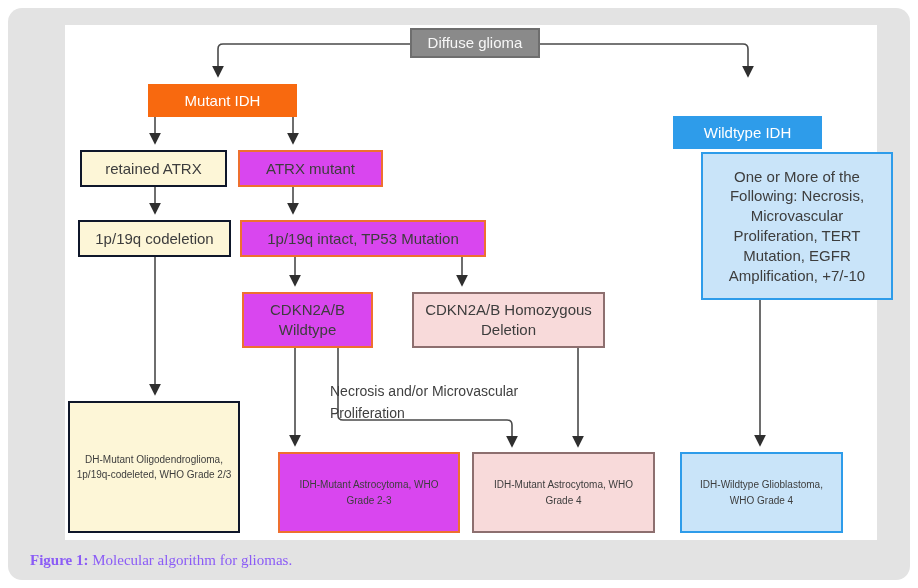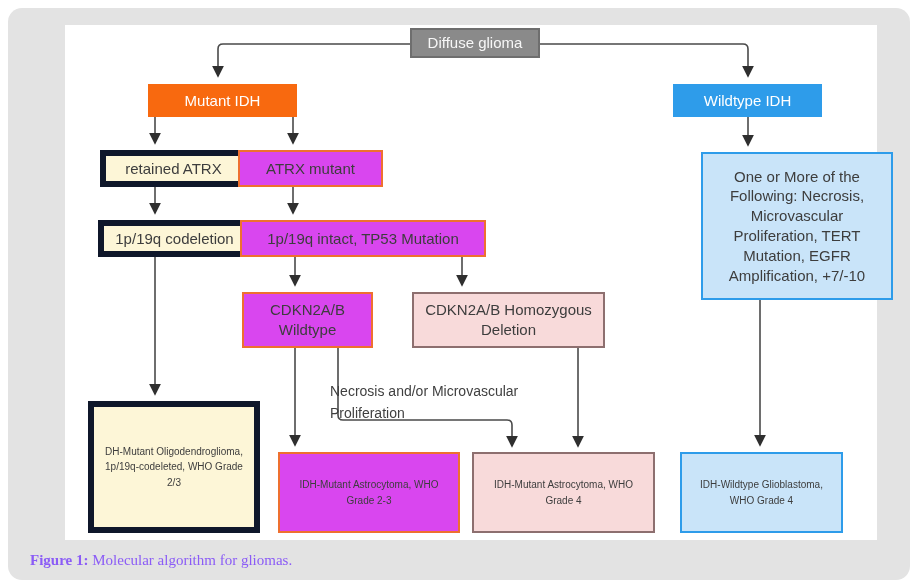--- a/index.html
+++ b/index.html
@@ -16,22 +16,22 @@
     background:#ffffff;
   }
   svg.edges{position:absolute;left:0;top:0;width:918px;height:588px;pointer-events:none;}
   .node{
     position:absolute;display:flex;align-items:center;justify-content:center;
     text-align:center;box-sizing:border-box;color:#3d3d3d;line-height:1.32;
     font-size:15px;padding:2px 6px;
   }
   .n-gray{background:#8a8a8a;border:2px solid #6e6e6e;color:#f7f7f7;}
   .n-orange{background:#f8690f;border:none;color:#ffffff;}
-  .n-blue{background:#2e9cea;border:none;color:#ffffff;}
-  .n-yellow{background:#fdf6d7;border:6px solid #0f172a;margin-left:20px;}
+  .n-blue{background:#2e9cea;border:none;color:#ffffff;margin-top:32px;}
+  .n-yellow{background:#fdf6d7;border:2px solid #0f172a;}
   .n-peach{background:#d946ef;border:2px solid #ee7030;}
   .n-pink{background:#f8dada;border:2px solid #8d6f6f;}
   .n-lblue{background:#c9e4f9;border:2px solid #2e9cea;}
   .big{font-size:10px;line-height:1.55;}
   .edge-label{
     position:absolute;left:330px;top:380px;width:195px;text-align:left;
     font-size:14px;color:#3f3f3f;line-height:1.6;
   }
   .caption{
     position:absolute;left:30px;top:552px;font-family:"Liberation Serif",serif;

